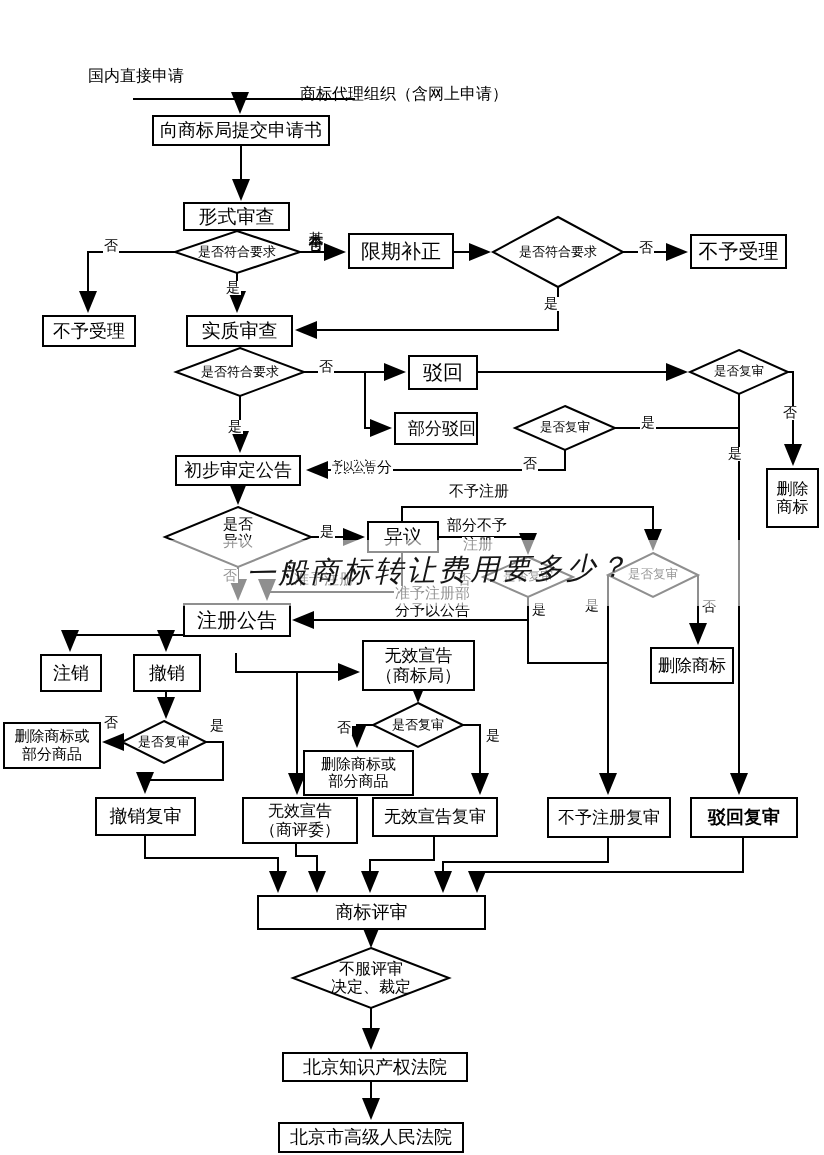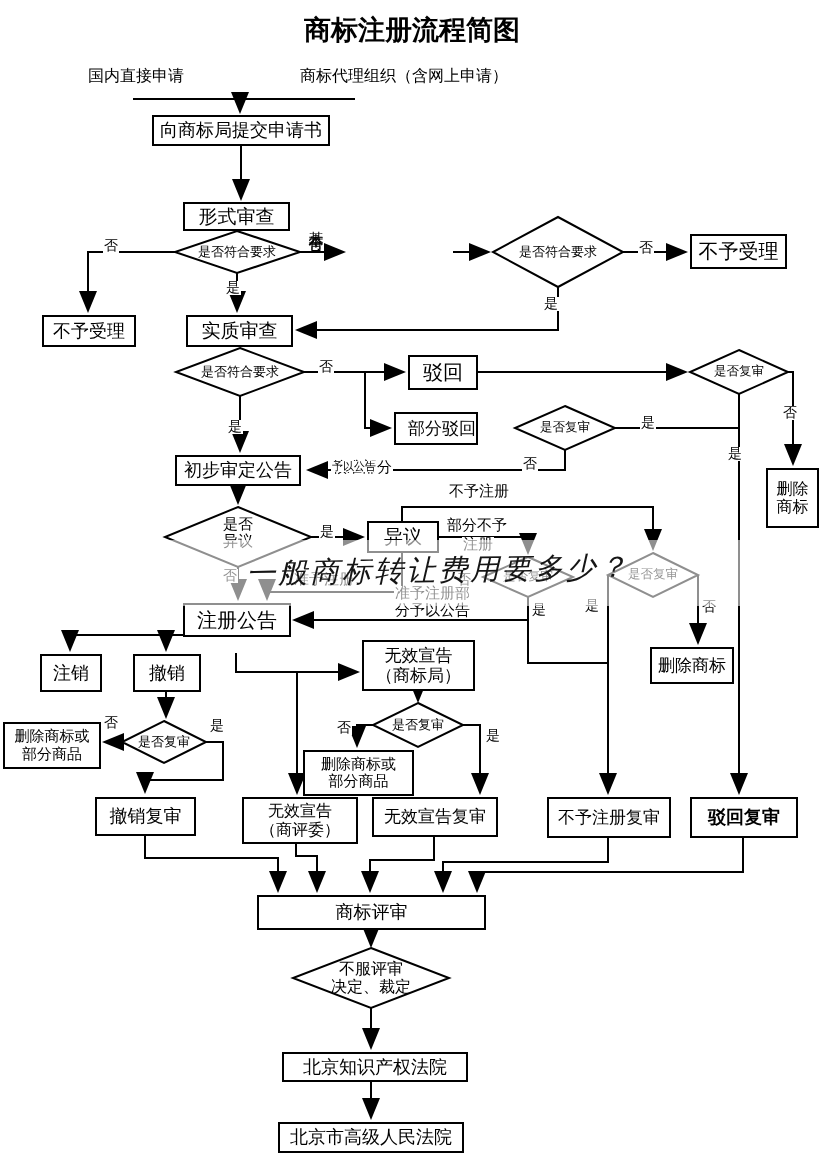--- a/index.html
+++ b/index.html
@@ -88,29 +88,31 @@
       <polygon points="565,406 615,428 565,450 515,428"></polygon>
       <polygon points="238,507 311,537 238,567 165,537"></polygon>
       <polygon points="528,557 573,577 528,597 483,577"></polygon>
       <polygon points="653,553 698,575 653,597 608,575"></polygon>
       <polygon points="164,721 206,742 164,763 122,742"></polygon>
       <polygon points="418,703 463,725 418,747 373,725"></polygon>
       <polygon points="371,948 449,978 371,1008 293,978"></polygon>
     </g>
   </svg>
 
-  <div class="title">商标注册流程简图</div>
   <div class="src" style="left:88px;top:66px;">国内直接申请</div>
-  <div class="src" style="left:300px;top:66px;">商标代理组织（含网上申请）</div>
+  <div class="src" style="left:300px;top:84px;">商标代理组织（含网上申请）</div>
 
   <div class="box" style="left:152px;top:115px;width:178px;height:31px;font-size:18px;">
       <span>向商标局提交申请书</span>
     </div>
   <div class="box" style="left:183px;top:202px;width:107px;height:29px;font-size:19px;">
       <span>形式审查</span>
+    </div>
+  <div class="box" style="left:348px;top:233px;width:106px;height:36px;font-size:20px;">
+      <span>限期补正</span>
     </div>
   <div class="box" style="left:690px;top:234px;width:97px;height:35px;font-size:20px;">
       <span>不予受理</span>
     </div>
   <div class="box" style="left:42px;top:315px;width:94px;height:32px;font-size:18px;">
       <span>不予受理</span>
     </div>
   <div class="box" style="left:186px;top:315px;width:107px;height:32px;font-size:19px;">
       <span>实质审查</span>
     </div>

